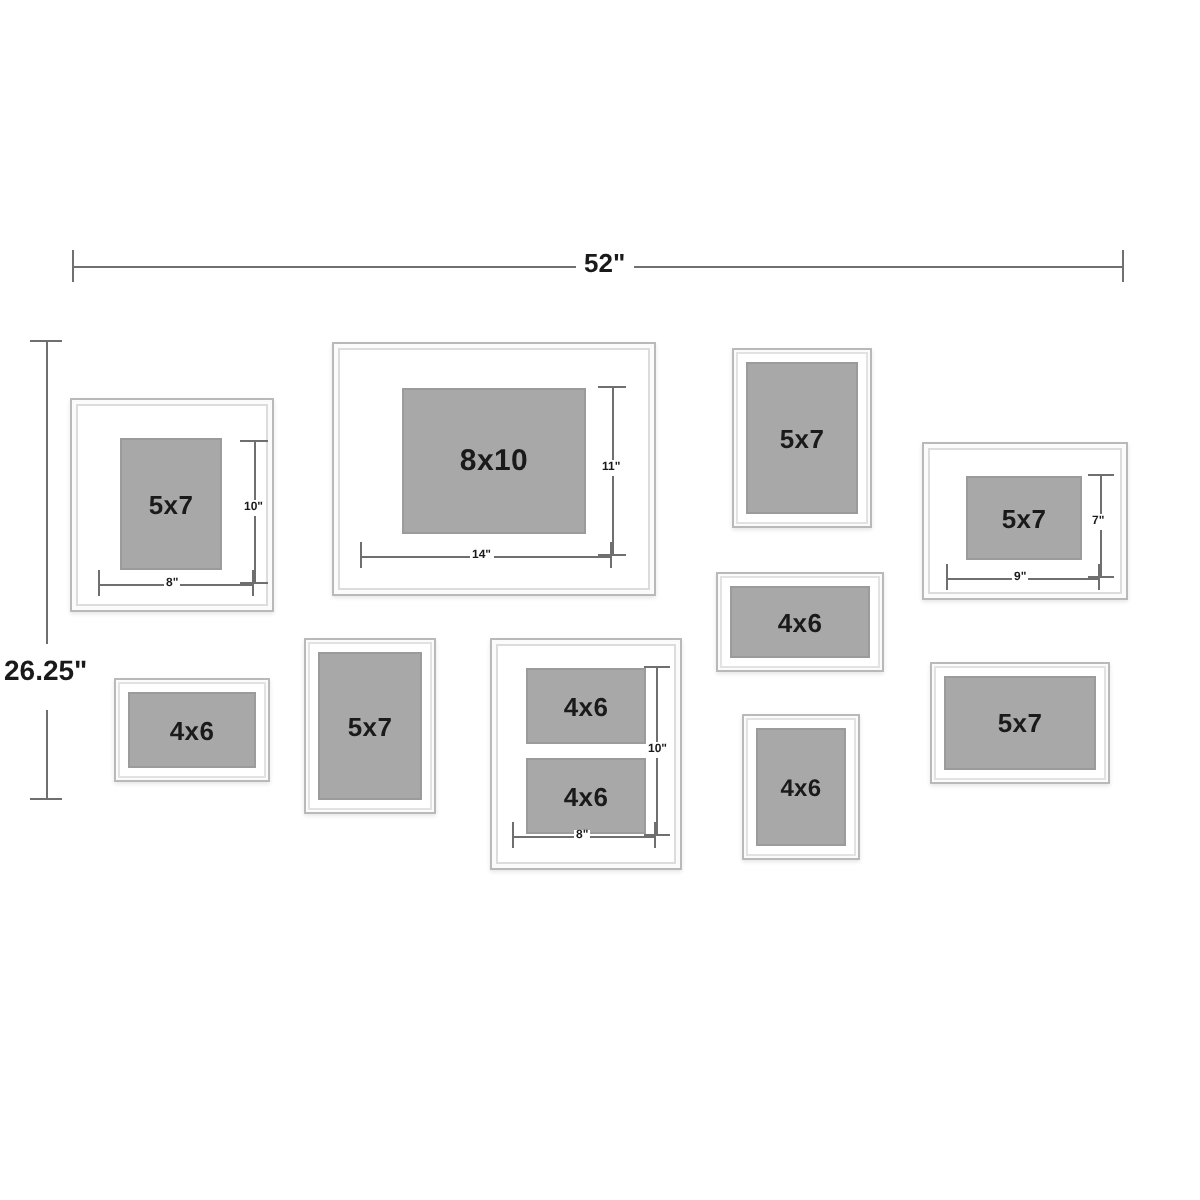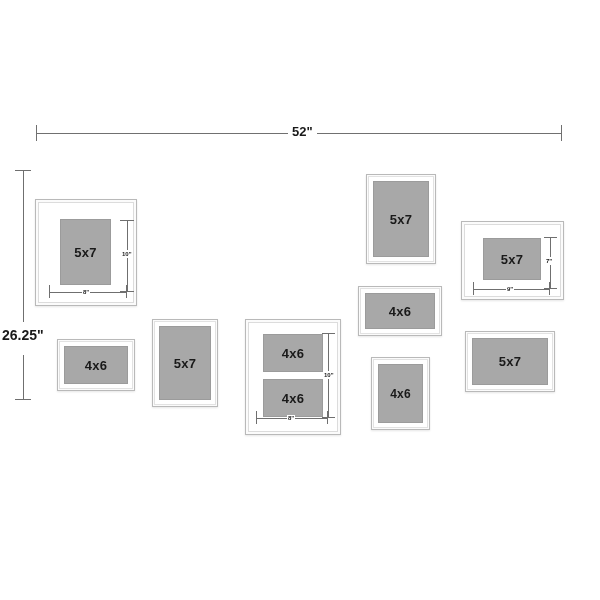--- a/index.html
+++ b/index.html
@@ -93,20 +93,36 @@
     <div class="dimline-v" style="left:92px;top:21px;height:72px;"></div>
     <div class="tick-h" style="left:85px;top:92px;width:14px;"></div>
     <div class="dimtxt vert" style="left:87px;top:51px;">10"</div>
 
     <div class="tick-v" style="left:14px;top:86px;height:13px;"></div>
     <div class="dimline-h" style="left:14px;top:93px;width:78px;"></div>
     <div class="tick-v" style="left:91px;top:86px;height:13px;"></div>
     <div class="dimtxt small" style="left:47px;top:90px;">8"</div>
   </div>
 
+  <div class="frame" style="left:166px;top:171px;width:162px;height:127px;">
+    <div class="outer"></div>
+    <div class="bevel"></div>
+    <div class="mat" style="left:8px;top:8px;right:8px;bottom:8px;"></div>
+    <div class="photo" style="left:35px;top:23px;width:92px;height:73px;font-size:15px;">8x10</div>
+
+    <div class="tick-h" style="left:133px;top:22px;width:14px;"></div>
+    <div class="dimline-v" style="left:140px;top:22px;height:85px;"></div>
+    <div class="tick-h" style="left:133px;top:106px;width:14px;"></div>
+    <div class="dimtxt vert" style="left:135px;top:59px;">11"</div>
+
+    <div class="tick-v" style="left:14px;top:100px;height:13px;"></div>
+    <div class="dimline-h" style="left:14px;top:107px;width:126px;"></div>
+    <div class="tick-v" style="left:139px;top:100px;height:13px;"></div>
+    <div class="dimtxt small" style="left:69px;top:104px;">14"</div>
+  </div>
 
   <div class="frame thin" style="left:366px;top:174px;width:70px;height:90px;">
     <div class="outer"></div>
     <div class="bevel"></div>
     <div class="photo" style="left:7px;top:7px;right:7px;bottom:7px;width:auto;height:auto;font-size:13px;">5x7</div>
   </div>
 
   <div class="frame" style="left:461px;top:221px;width:103px;height:79px;">
     <div class="outer"></div>
     <div class="bevel"></div>

